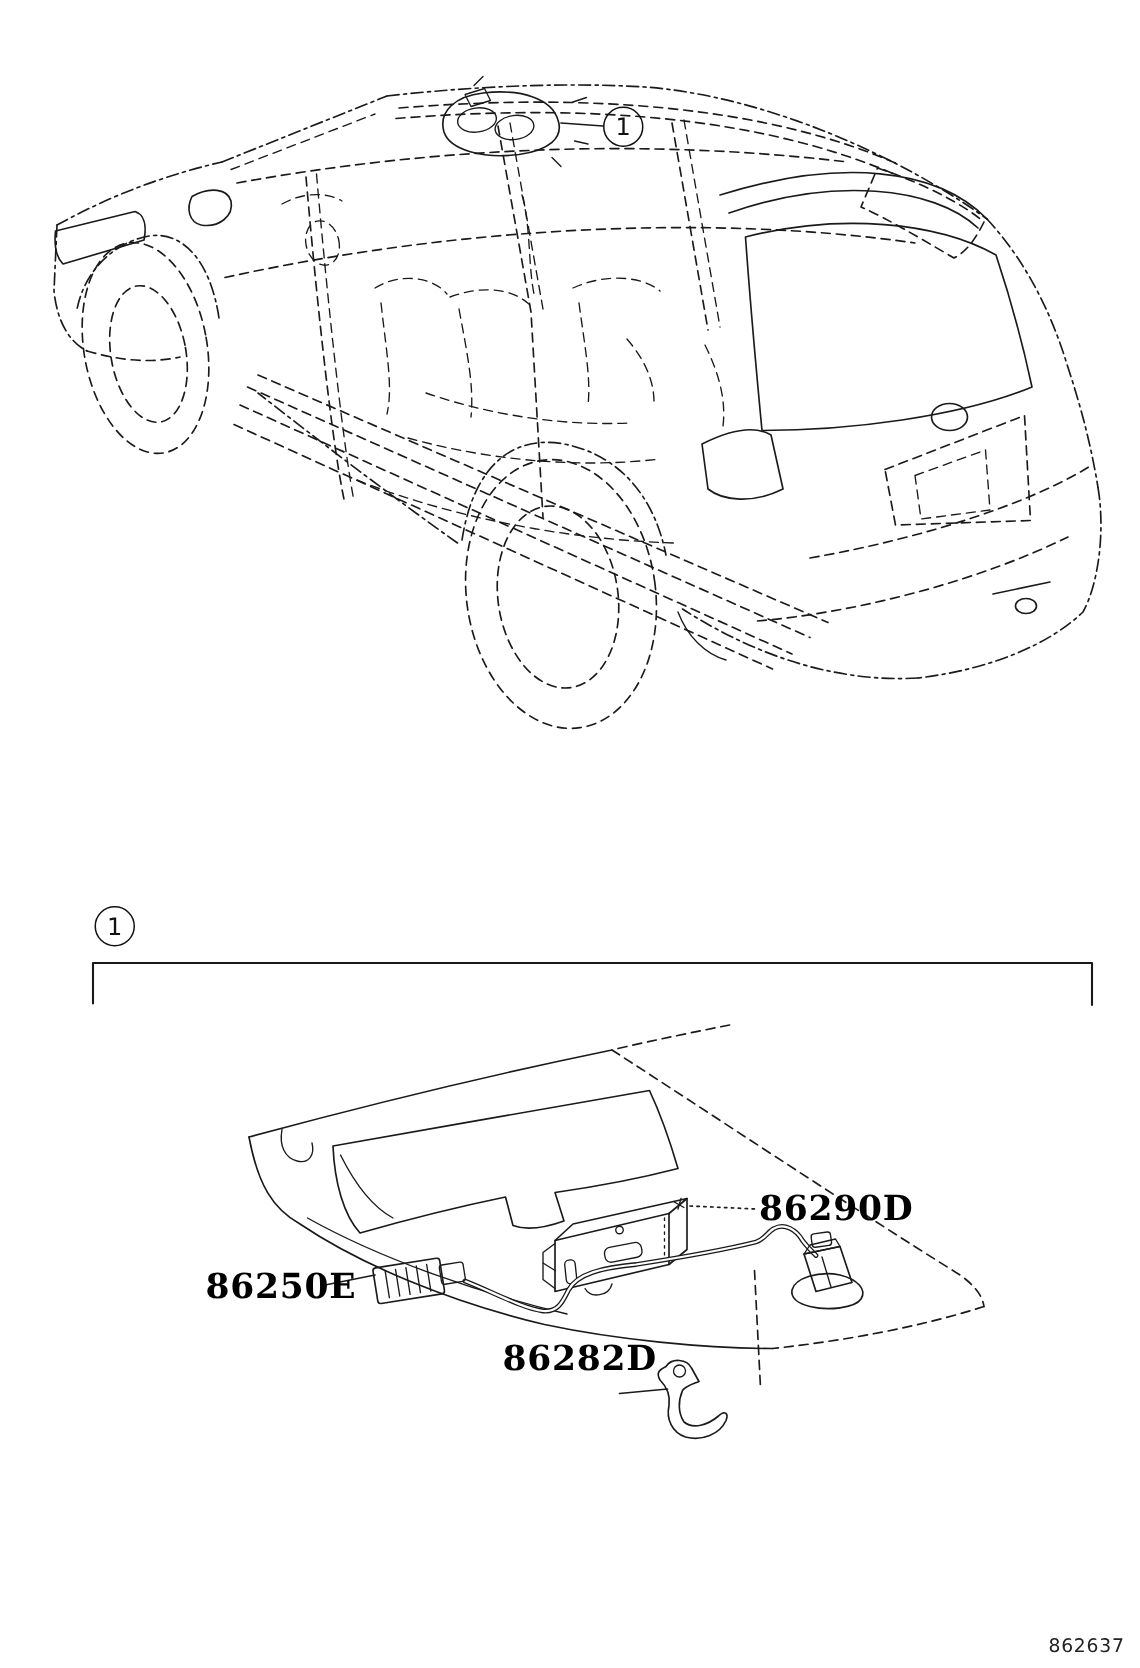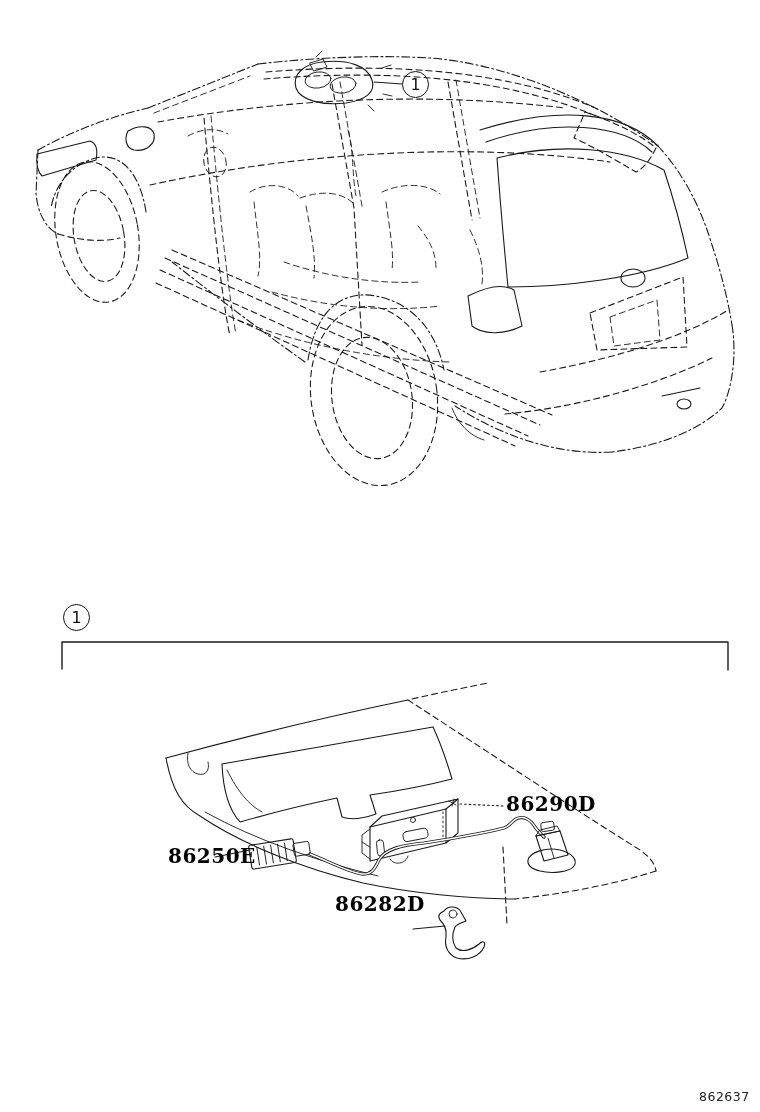--- a/index.html
+++ b/index.html
@@ -5,21 +5,21 @@
   html,body{margin:0;padding:0;background:#ffffff;}
   body{width:760px;height:1112px;position:relative;overflow:hidden;
        font-family:"DejaVu Serif","Liberation Serif",serif;}
   #stage{position:absolute;left:0;top:0;width:760px;height:1112px;}
   svg{position:absolute;left:0;top:0;}
   .ln{fill:none;stroke:#1a1a1a;stroke-width:1.1;stroke-linecap:round;stroke-linejoin:round;}
   .thin{stroke-width:0.9;}
   .dashdot{stroke-dasharray:8 3 2 3;}
   .dash{stroke-dasharray:6 4;}
   .dots{stroke-dasharray:1.6 3;}
-  .part-label{position:absolute;font-weight:700;font-size:20px;letter-spacing:0.5px;
+  .part-label{position:absolute;font-weight:700;font-size:23px;letter-spacing:0.5px;
        color:#000;white-space:nowrap;line-height:1;}
   .callout{position:absolute;width:27px;height:27px;border:1.4px solid #111;
        border-radius:50%;display:flex;align-items:center;justify-content:center;
        font-family:"DejaVu Sans","Liberation Sans",sans-serif;font-size:16px;
        font-weight:400;color:#111;box-sizing:border-box;background:transparent;}
   .fig-code{position:absolute;font-family:"DejaVu Sans","Liberation Sans",sans-serif;
        font-size:12.5px;letter-spacing:0.5px;color:#222;}
 </style>
 </head>
 <body>
@@ -178,18 +178,18 @@
 </svg>
 
 <div class="callout" style="left:402px;top:71px;">
   <span>1</span>
 </div>
 <div class="callout" style="left:63px;top:604px;">
   <span>1</span>
 </div>
 
 <div class="part-label" style="left:506px;top:794px;">86290D</div>
-<div class="part-label" style="left:137px;top:846px;margin-left:31px;">86250E</div>
+<div class="part-label" style="left:137px;top:846px;">86250E</div>
 <div class="part-label" style="left:335px;top:894px;">86282D</div>
 
 <div class="fig-code" style="left:699px;top:1089px;">862637</div>
 
 </div>
 
 </body></html>

